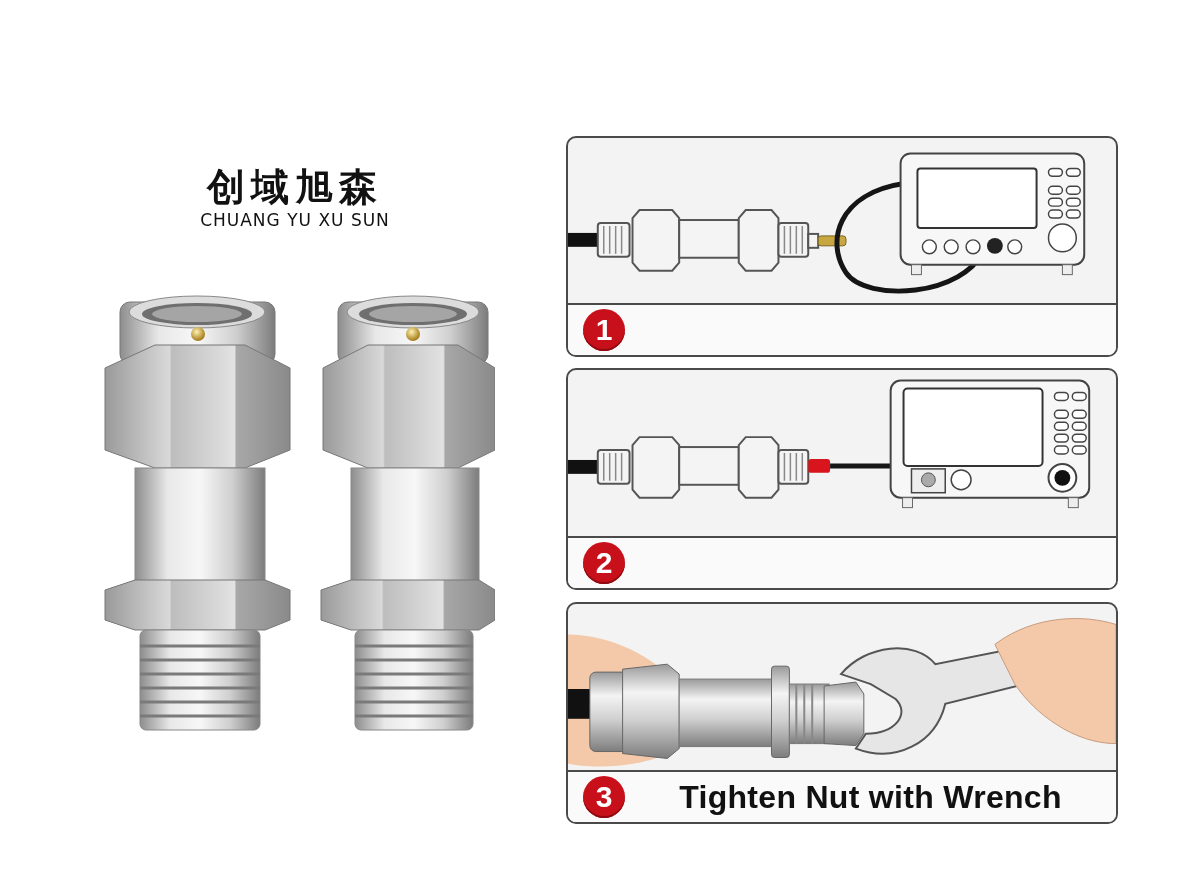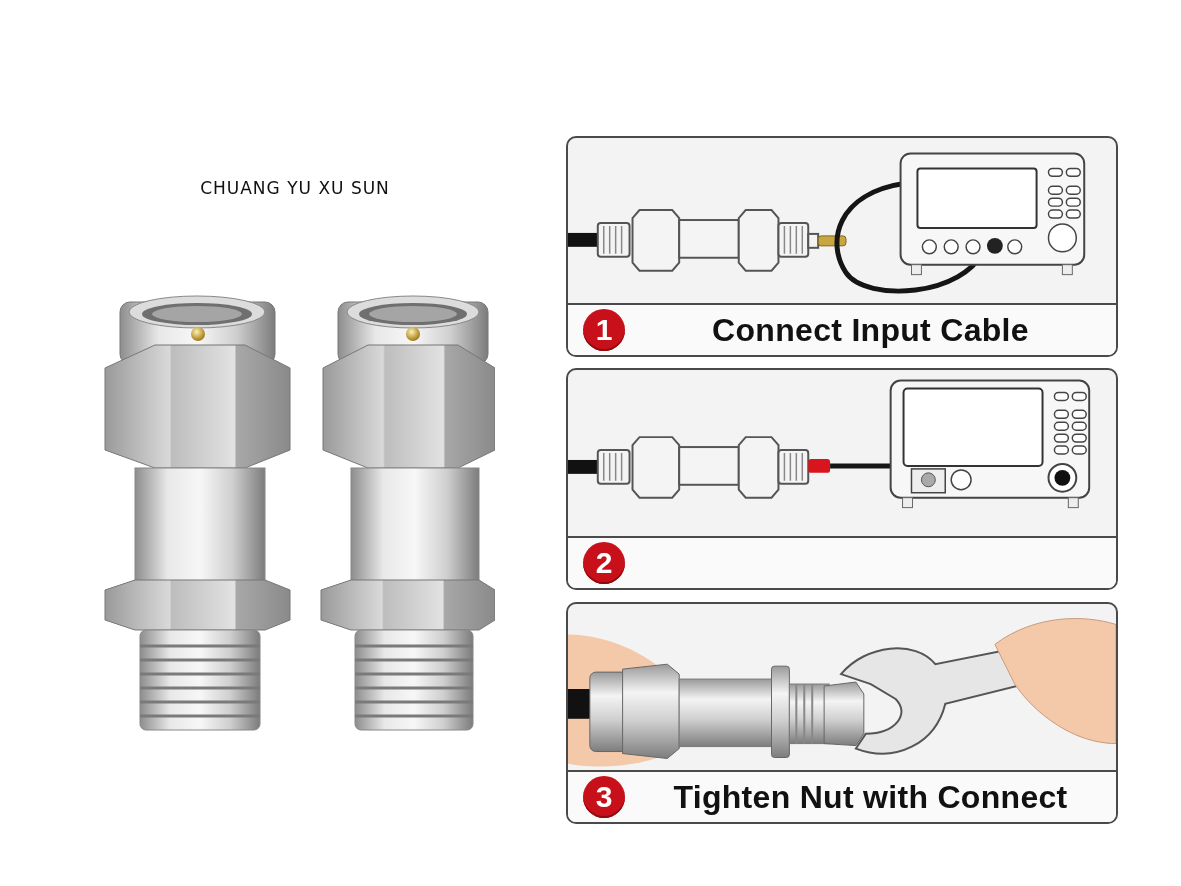--- a/index.html
+++ b/index.html
@@ -1,30 +1,31 @@
 <!DOCTYPE html>
 <html><head>
 <meta charset="utf-8">
 <style>
   html,body{margin:0;padding:0;background:#ffffff;}
   body{width:1181px;height:886px;position:relative;overflow:hidden;font-family:"Liberation Sans",sans-serif;}
   .brand{position:absolute;left:180px;top:166px;width:230px;text-align:center;}
   .brand-cn{font-family:"DejaVu Sans",sans-serif;font-weight:bold;font-size:38px;letter-spacing:6px;color:#111;line-height:42px;}
-  .brand-en{font-family:"DejaVu Sans",sans-serif;font-size:17px;letter-spacing:1px;color:#111;margin-top:12px;}
+  .brand-en{font-family:"DejaVu Sans",sans-serif;font-size:17px;letter-spacing:1px;color:#111;margin-top:2px;}
   .product{position:absolute;left:95px;top:290px;width:400px;height:450px;}
   .panel{position:absolute;left:566px;width:552px;border:2px solid #4a4a4a;border-radius:10px;background:#f3f3f3;overflow:hidden;box-sizing:border-box;}
   .panel .illus{position:absolute;left:0;top:0;width:100%;}
   .panel .caption{position:absolute;left:0;right:0;bottom:0;height:50px;border-top:2px solid #4a4a4a;background:#fafafa;display:flex;align-items:center;}
   .badge{width:42px;height:42px;border-radius:50%;background:#c8101a;color:#fff;font-weight:bold;font-size:30px;display:flex;align-items:center;justify-content:center;margin-left:15px;box-shadow:inset 0 -2px 0 #8e0a10;}
   .cap-text{flex:1;text-align:center;font-weight:bold;font-size:32px;color:#111;letter-spacing:0.3px;}
 </style>
 </head>
 <body>
 
 <div class="brand">
+  <div class="brand-cn">创域旭森</div>
   <div class="brand-en">CHUANG YU XU SUN</div>
 </div>
 
 <svg class="product" viewBox="0 0 400 450" xmlns="http://www.w3.org/2000/svg">
   <defs>
     <linearGradient id="steel" x1="0" x2="1" y1="0" y2="0">
       <stop offset="0" stop-color="#8d8d8d"></stop>
       <stop offset="0.25" stop-color="#e8e8e8"></stop>
       <stop offset="0.5" stop-color="#f7f7f7"></stop>
       <stop offset="0.75" stop-color="#cfcfcf"></stop>
@@ -124,21 +125,20 @@
         <circle cx="386" cy="109" r="7"></circle>
         <circle cx="408" cy="109" r="7"></circle>
         <circle cx="450" cy="109" r="7"></circle>
     </g>
     <circle cx="430" cy="108" r="8" fill="#222"></circle>
     <rect x="346" y="127" width="10" height="10" fill="#eee" stroke="#666"></rect>
     <rect x="498" y="127" width="10" height="10" fill="#eee" stroke="#666"></rect>
   </svg>
   <div class="caption">
     <div class="badge">1</div>
-    <div class="cap-text">Connect Input Cable</div>
   </div>
 </div>
 
 <div class="panel" style="top:368px;height:222px;">
   <svg class="illus" viewBox="0 0 552 170" height="170">
     <rect x="0" y="90" width="30" height="14" fill="#111"></rect>
     <g fill="#f4f4f4" stroke="#555" stroke-width="2">
       <rect x="30" y="80" width="32" height="34" rx="3"></rect>
       <polygon points="65,75 72,67 105,67 112,75 112,120 105,128 72,128 65,120"></polygon>
       <rect x="112" y="77" width="60" height="38"></rect>
@@ -205,15 +205,15 @@
       <line x1="230" y1="80" x2="230" y2="140"></line>
         <line x1="238" y1="80" x2="238" y2="140"></line>
         <line x1="246" y1="80" x2="246" y2="140"></line>
     </g>
     <polygon points="258,82 290,78 298,90 298,130 290,142 258,140" fill="url(#st3)" stroke="#666"></polygon>
     <path d="M275 70 C300 40 350 35 370 60 L470 40 C500 35 515 55 500 70 L380 100 C370 140 330 160 290 145 L300 130 C330 130 345 110 330 95 L305 80 Z" fill="#e6e6e6" stroke="#555" stroke-width="2"></path>
     <path d="M430 40 C470 10 520 10 552 20 L552 140 C510 140 470 110 450 80 Z" fill="#f3c9aa" stroke="#c99b7d" stroke-width="1"></path>
   </svg>
   <div class="caption">
     <div class="badge">3</div>
-    <div class="cap-text">Tighten Nut with Connect</div>
+    <div class="cap-text">Tighten Nut with Wrench</div>
   </div>
 </div>
 
 </body></html>

